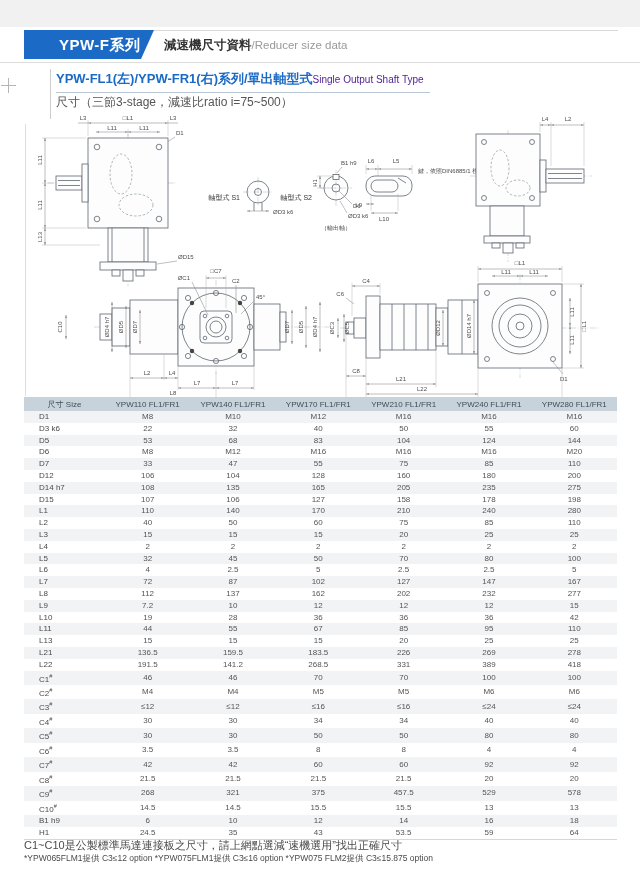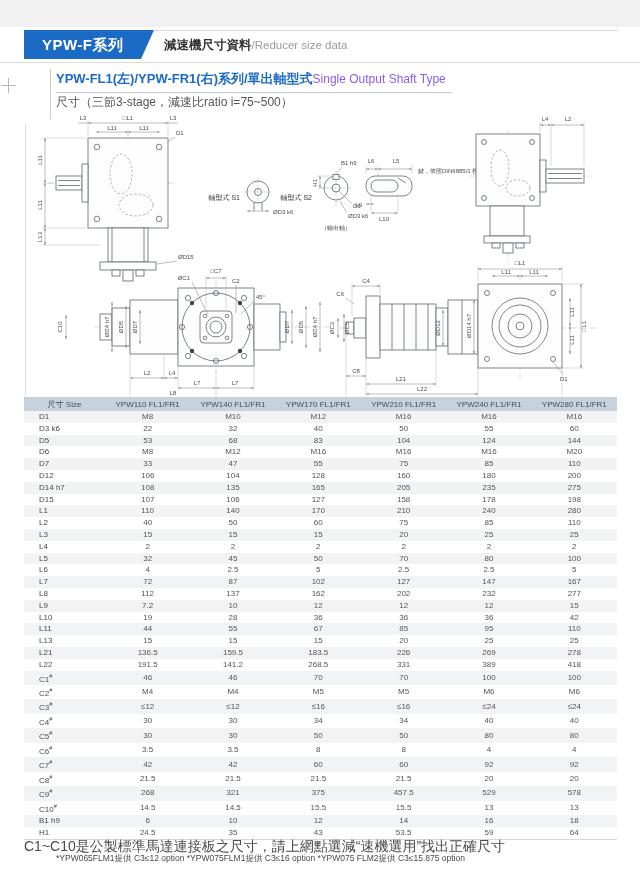--- a/index.html
+++ b/index.html
@@ -2,33 +2,33 @@
 <html style="--accent: #1b6ac6; --thbg: #c8d2db;"><head>
 <meta charset="utf-8">
 <style>
   :root{ --accent:#1b6ac6; --thbg:#c8d2db; }
   *{margin:0;padding:0;box-sizing:border-box;}
   body{background:#e9e9e9;font-family:"Liberation Sans",sans-serif;}
   .page{position:relative;width:640px;height:886px;background:#ffffff;overflow:hidden;}
   .topband{position:absolute;left:0;top:0;width:640px;height:27px;background:#f1f1f2;}
   .banner{position:absolute;left:24px;top:30px;width:130px;height:29px;background:var(--accent);
           clip-path:polygon(0 0,100% 0,calc(100% - 13px) 100%,0 100%);
-          color:#fff;font-size:15px;font-weight:bold;line-height:29px;padding-left:18px;letter-spacing:.5px;}
+          color:#fff;font-size:15px;font-weight:bold;line-height:29px;padding-left:35px;letter-spacing:.5px;}
   .top-rule{position:absolute;left:154px;top:30px;width:464px;border-top:1px solid #d9d9d9;}
   .banner-side{position:absolute;left:164px;top:37px;font-size:12.5px;}
   .banner-side .zh{font-weight:bold;color:#333;}
   .banner-side .en{color:#999;font-size:11.5px;}
   .divider{position:absolute;left:0;top:62px;width:640px;border-top:1px solid #dcdcdc;}
   .crop-h{position:absolute;left:1px;top:85px;width:15px;height:1px;background:#b5b5b5;}
   .crop-v{position:absolute;left:8px;top:78px;width:1px;height:15px;background:#b5b5b5;}
   .vline-a{position:absolute;left:50px;top:69px;width:1px;height:50px;background:#cccccc;}
   .vline-b{position:absolute;left:25px;top:124px;width:1px;height:272px;background:#dddddd;}
   .sec-title{position:absolute;left:56px;top:70px;font-size:13px;font-weight:bold;color:var(--accent);
              border-bottom:1px solid #b9c7d6;padding-bottom:4px;padding-right:6px;}
-  .sec-title .en{font-weight:normal;font-size:12px;color:#8b5cf6;}
+  .sec-title .en{font-weight:normal;font-size:10px;color:#4c1d95;}
   .sec-sub{position:absolute;left:56px;top:94px;font-size:12px;color:#555;}
   .drawings{position:absolute;left:0;top:112px;}
   .ln{stroke:#5d6670;stroke-width:.8;fill:none;}
   .fl{fill:#fdfdfd;stroke:#5d6670;stroke-width:.8;}
   .dsh{stroke:#7a8894;stroke-width:.6;fill:none;stroke-dasharray:2.5 1.8;}
   .cl{stroke:#9aa5ae;stroke-width:.4;fill:none;stroke-dasharray:6 1.5 1 1.5;}
   .dim{stroke:#8a8a8a;stroke-width:.55;fill:none;marker-start:url(#ar);marker-end:url(#ar);}
   .ldr{stroke:#8a8a8a;stroke-width:.55;fill:none;}
   .ext{stroke:#b0b0b0;stroke-width:.45;}
   .lb{font-size:6px;fill:#4c4c4c;font-family:"Liberation Sans",sans-serif;}
@@ -37,22 +37,22 @@
   .tbl-wrap{position:absolute;left:24px;top:397px;width:593px;}
   table{border-collapse:collapse;width:593px;table-layout:fixed;font-size:8px;color:#555;}
   thead th{background:var(--thbg);font-weight:normal;color:#3f4c59;height:14px;font-size:8px;}
   thead th:first-child{width:81px;}
   td{height:11.8px;text-align:center;padding:0;line-height:11.8px;}
   td:first-child{text-align:left;padding-left:15px;color:#4a4a4a;}
   tbody tr:nth-child(odd){background:#f2f3f5;}
   tbody tr:nth-child(even){background:#ffffff;}
   tbody tr:last-child{border-bottom:1px solid #d7d7d7;}
   sup{font-size:5.5px;}
-  .fn1{position:absolute;left:24px;top:838px;font-size:14px;color:#4a4a4a;text-align:right;}
-  .fn2{position:absolute;left:24px;top:853px;font-size:8.5px;color:#4a4a4a;margin-left:32px;}
+  .fn1{position:absolute;left:24px;top:838px;font-size:11px;color:#4a4a4a;text-align:right;}
+  .fn2{position:absolute;left:24px;top:853px;font-size:8.5px;color:#4a4a4a;}
 </style>
 </head>
 <body>
 
 <div class="page">
   <div class="topband"></div>
   <div class="banner">
     <span>YPW-F系列</span>
   </div>
   <div class="top-rule"></div>

